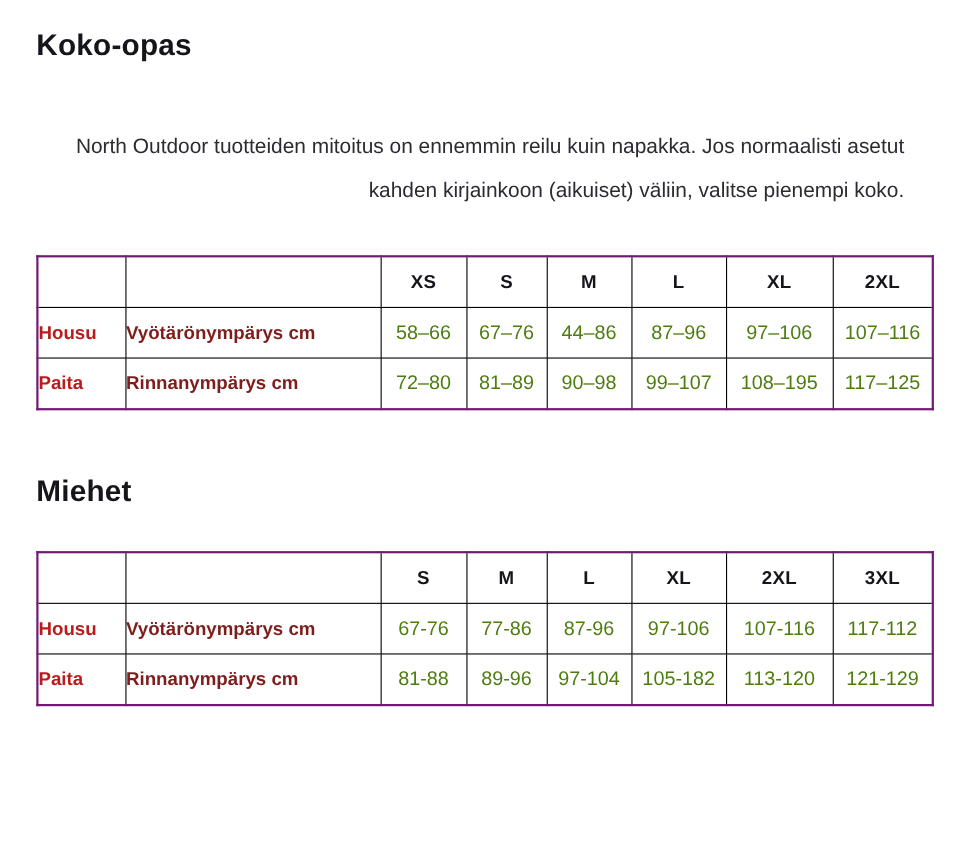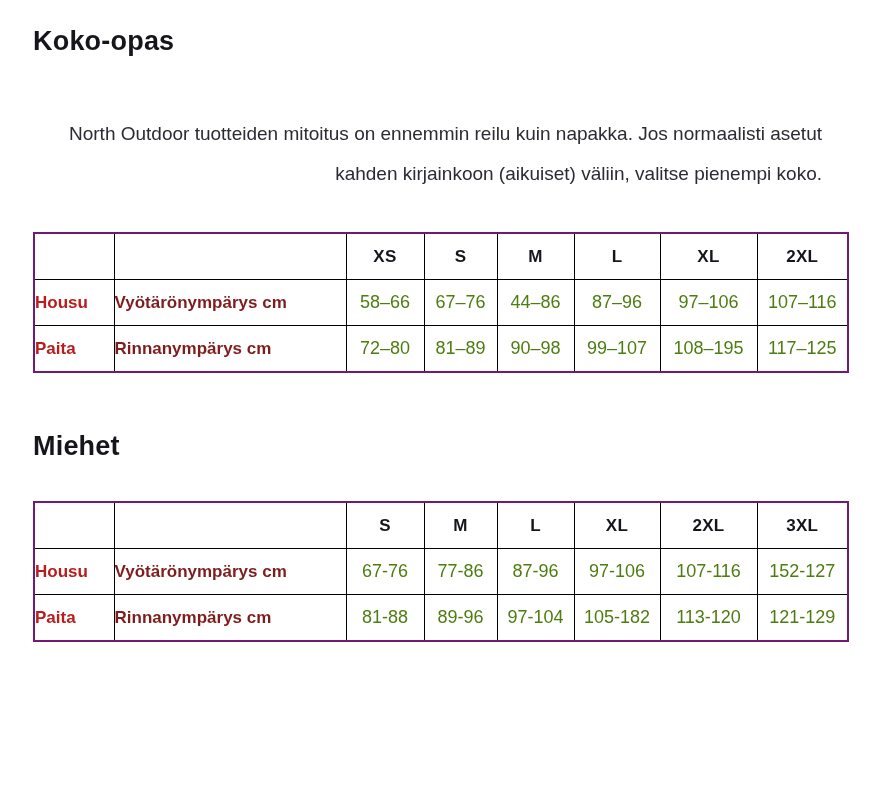--- a/index.html
+++ b/index.html
@@ -176,21 +176,21 @@
     </thead>
     <tbody>
       <tr>
         <th class="item-label">Housu</th>
         <th class="measure-label">Vyötärönympärys cm</th>
         <td class="range-cell">67-76</td>
         <td class="range-cell">77-86</td>
         <td class="range-cell">87-96</td>
         <td class="range-cell">97-106</td>
         <td class="range-cell">107-116</td>
-        <td class="range-cell">152-127</td>
+        <td class="range-cell">117-112</td>
       </tr>
       <tr>
         <th class="item-label">Paita</th>
         <th class="measure-label">Rinnanympärys cm</th>
         <td class="range-cell">81-88</td>
         <td class="range-cell">89-96</td>
         <td class="range-cell">97-104</td>
         <td class="range-cell">105-182</td>
         <td class="range-cell">113-120</td>
         <td class="range-cell">121-129</td>

